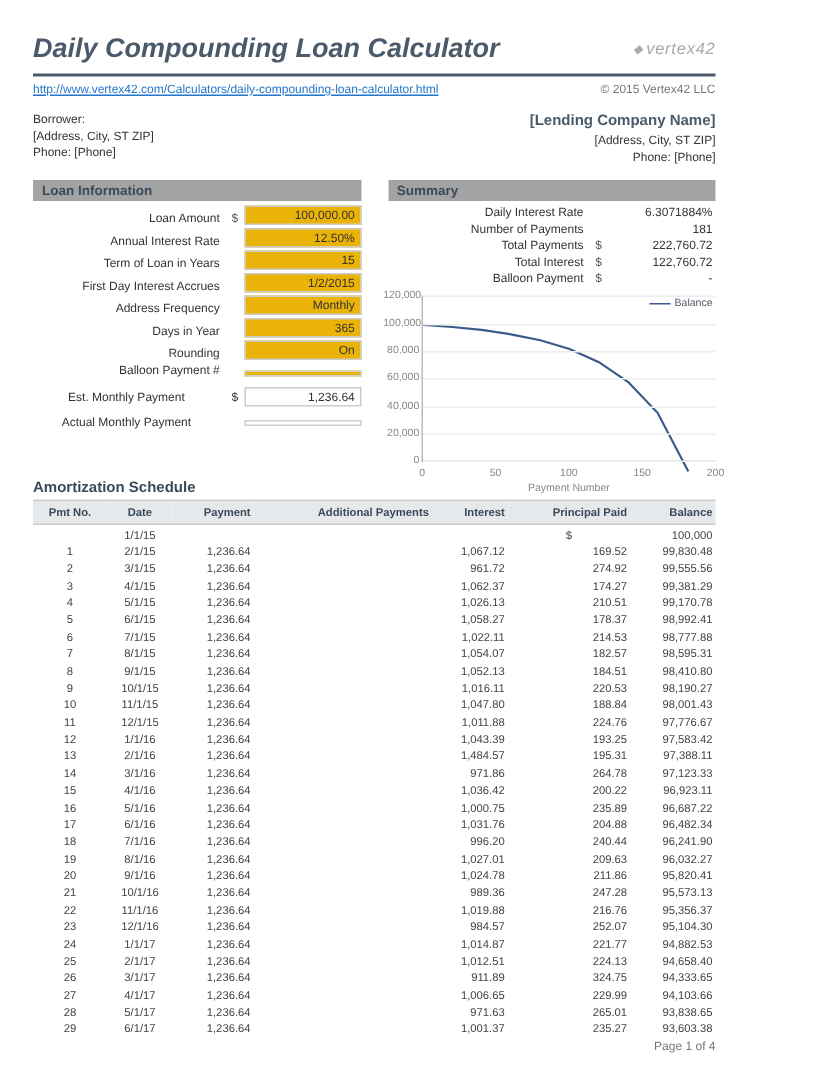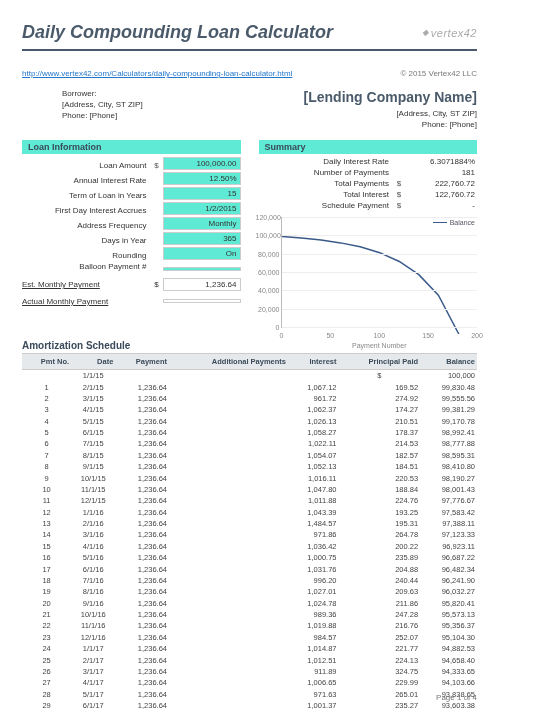--- a/index.html
+++ b/index.html
@@ -1,51 +1,51 @@
 <!DOCTYPE html>
 <html><head>
 <meta charset="utf-8">
 <style>
 body { margin:0; font-family:Arial,sans-serif; font-size:10px; color:#333; background:#fff; }
 .page { width:499px; height:712px; box-sizing:border-box; padding:18px 22px; position:relative; }
 .title-bar { display:flex; justify-content:space-between; align-items:center; padding:4px 0; }
 .title { font-size:18px; font-weight:bold; font-style:italic; color:#4a5a6a; }
 .logo { font-size:11px; font-style:italic; color:#aaa; letter-spacing:0.5px; display:flex; align-items:center; gap:2px; }
 .hr-dark { border:none; border-top:2px solid #4a5a6a; margin:2px 0 0 0; }
-.sub-row { display:flex; justify-content:space-between; font-size:8px; margin-top:18px; }
+.sub-row { display:flex; justify-content:space-between; font-size:8px; margin-top:4px; }
 .link { color:#27c; text-decoration:underline; }
 .copy { color:#777; }
 .hdr-block { display:flex; justify-content:space-between; margin-top:10px; font-size:8px; }
-.hdr-left, .hdr-right { text-align:right; line-height:1.4;margin-left:40px; }
+.hdr-left, .hdr-right { text-align:right; line-height:1.4; }
 .hdr-left { text-align:left; }
-.hdr-right .company { font-weight:bold; color:#4a5a6a; font-size:14px; }
+.hdr-right .company { font-weight:bold; color:#4a5a6a; font-size:10px; }
 .section-row { display:flex; gap:18px; margin-top:10px; }
 .panel { flex:1; }
-.panel-title { background:#5eead4; color:#3a4a5a; font-size:9px; font-weight:bold; padding:2px 6px; margin-bottom:2px; }
+.panel-title { background:#a3a3a3; color:#3a4a5a; font-size:9px; font-weight:bold; padding:2px 6px; margin-bottom:2px; }
 .kv-row { display:flex; justify-content:space-between; align-items:flex-end; font-size:8px; padding:1px 0; }
 .kv-row .label { flex:1; text-align:right; padding-right:4px; color:#333; }
 .kv-row .sym { width:12px; text-align:center; color:#555; }
 .kv-row .value { width:70px; text-align:right; padding-right:2px; }
-.kv-row .boxed { border:1px solid #ccc; background:#5eead4; padding:1px 3px; }
+.kv-row .boxed { border:1px solid #ccc; background:#eab308; padding:1px 3px; }
 .est-row { display:flex; justify-content:space-between; align-items:center; font-size:8px; margin-top:6px; }
-.est-row .label { flex:1; text-align:left; padding-right:4px;text-decoration:underline; }
+.est-row .label { flex:1; text-align:center; padding-right:4px; }
 .est-row .sym { width:12px; text-align:center; }
 .est-row .value { width:70px; text-align:right; border:1px solid #ccc; padding:1px 3px; }
 .chart-area { height:110px; position:relative; border-left:1px solid #bbb; border-bottom:1px solid #bbb; margin-top:6px; margin-left:22px; }
 .chart-ytick { position:absolute; left:-26px; font-size:7px; color:#888; transform:translateY(-50%); width:24px; text-align:right; }
 .chart-grid { position:absolute; left:0; right:0; border-top:1px solid #eee; }
 .chart-xtick { position:absolute; bottom:-12px; font-size:7px; color:#888; transform:translateX(-50%); }
 .chart-line { position:absolute; inset:0; }
 .chart-legend { position:absolute; right:2px; top:2px; font-size:7px; color:#556; display:flex; align-items:center; gap:3px; }
 .chart-legend .swatch { width:14px; height:0; border-top:1.5px solid #3a5a8a; }
 .chart-xlabel { position:absolute; bottom:-22px; left:50%; transform:translateX(-50%); font-size:7px; color:#888; }
 .amort-title { font-size:10px; font-weight:bold; color:#3a4a5a; margin-top:12px; }
 table.amort { width:100%; border-collapse:collapse; font-size:7.5px; margin-top:2px; }
 table.amort th { background:#e6e9ec; color:#3a4a5a; font-weight:bold; padding:3px 2px; text-align:right; border-top:1px solid #ccc; border-bottom:1px solid #ccc; }
-table.amort th.center { }
+table.amort th.center { text-align:center; }
 table.amort td { padding:1.2px 2px; text-align:right; color:#444; }
 table.amort td.center { text-align:center; }
 table.amort tr.start-row td { border-top:1px solid #ddd; }
 .footer { position:absolute; bottom:10px; right:22px; font-size:8px; color:#777; }
 </style>
 </head>
 <body>
 
 <div class="page">
   <div class="title-bar">
@@ -147,21 +147,21 @@
             <span class="label">Total Payments</span>
   <span class="sym">$</span>
   <span class="value">222,760.72</span>
           </div>
           <div class="kv-row">
             <span class="label">Total Interest</span>
   <span class="sym">$</span>
   <span class="value">122,760.72</span>
           </div>
           <div class="kv-row">
-            <span class="label">Schedule Payment</span>
+            <span class="label">Balloon Payment</span>
   <span class="sym">$</span>
   <span class="value">-</span>
           </div>
         </div>
       <div class="chart-area">
         <div class="chart-legend">
             <span class="swatch"></span>
             <span>Balance</span>
           </div>
         <svg class="chart-line" viewBox="0 0 200 120" preserveAspectRatio="none">

